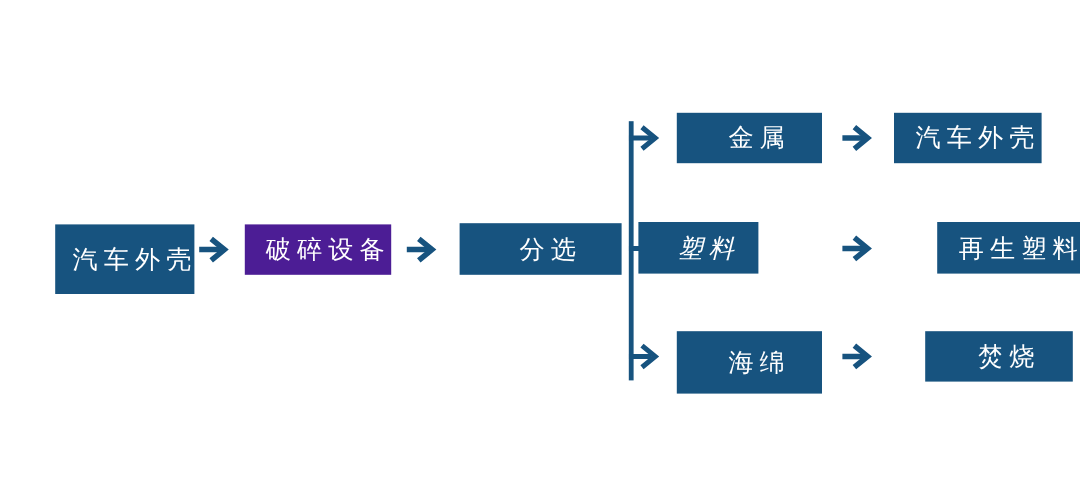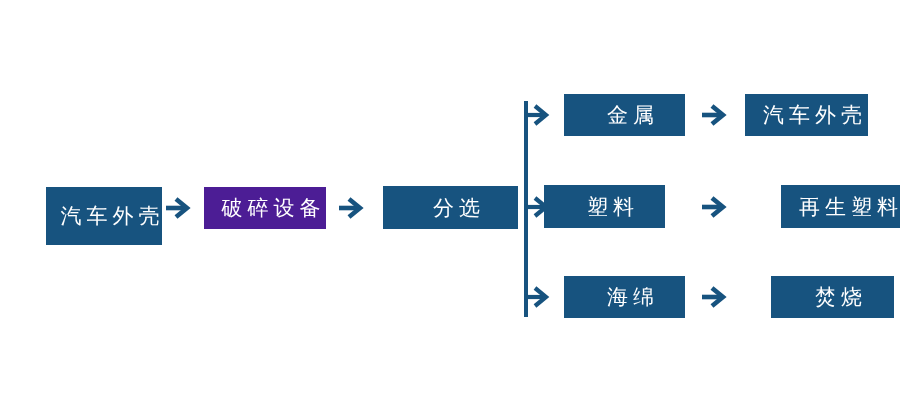--- a/index.html
+++ b/index.html
@@ -49,23 +49,23 @@
   
   .b-car      { left: 46px;  top: 187px; width: 116px; height: 58px; }
   .b-crush    { left: 204px; top: 187px; width: 122px; height: 42px; }
   .b-sort     { left: 383px; top: 186px; width: 135px; height: 43px; }
   .a-main1    { left: 164px; top: 195px; }
   .a-main2    { left: 337px; top: 195px; }
 
   
   .b-metal    { left: 564px; top: 94px;  width: 121px; height: 42px; }
   .b-recycle  { left: 745px; top: 94px;  width: 123px; height: 42px; }
-  .b-plastic  { left: 544px; top: 185px; width: 121px; height: 43px; }
+  .b-plastic  { left: 532px; top: 185px; width: 100px; height: 43px; font-style: italic; }
   .b-replast  { left: 745px; top: 185px; width: 123px; height: 43px; margin-left: 36px; }
-  .b-sponge   { left: 564px; top: 276px; width: 121px; height: 42px; }
+  .b-sponge   { left: 564px; top: 276px; width: 121px; height: 52px; }
   .b-burn     { left: 745px; top: 276px; width: 123px; height: 42px; margin-left: 26px; }
 
   .a-branch-top { left: 524px; top: 102px; }
   .a-branch-mid { left: 524px; top: 194px; }
   .a-branch-bot { left: 524px; top: 284px; }
 
   .a-pair-top { left: 700px; top: 102px; }
   .a-pair-mid { left: 700px; top: 194px; }
   .a-pair-bot { left: 700px; top: 284px; }
 </style>

